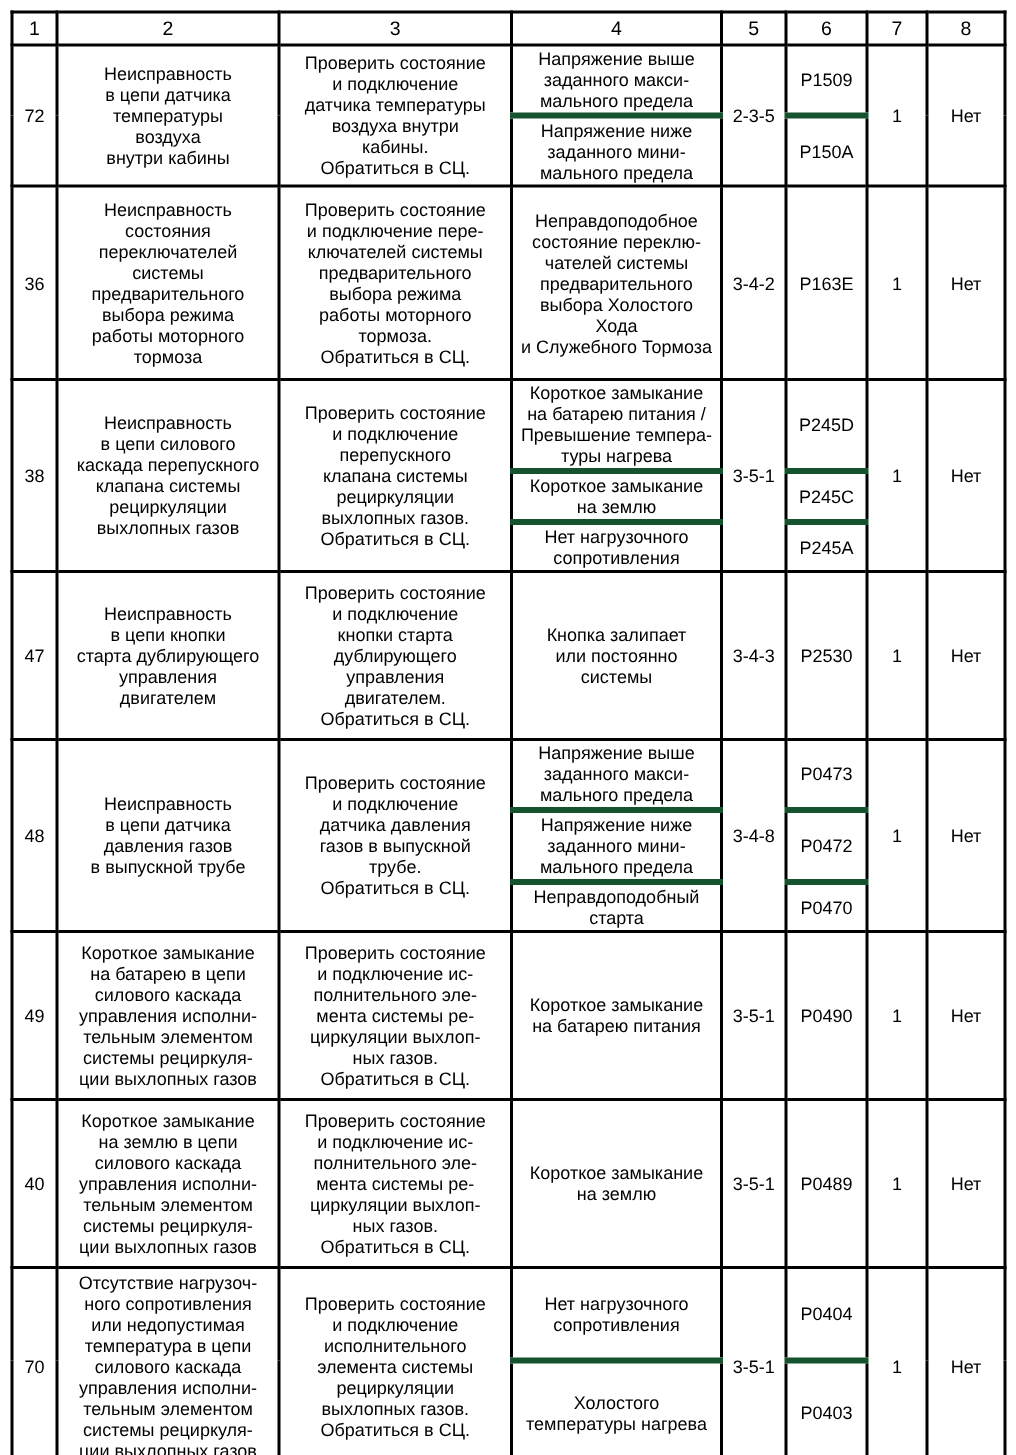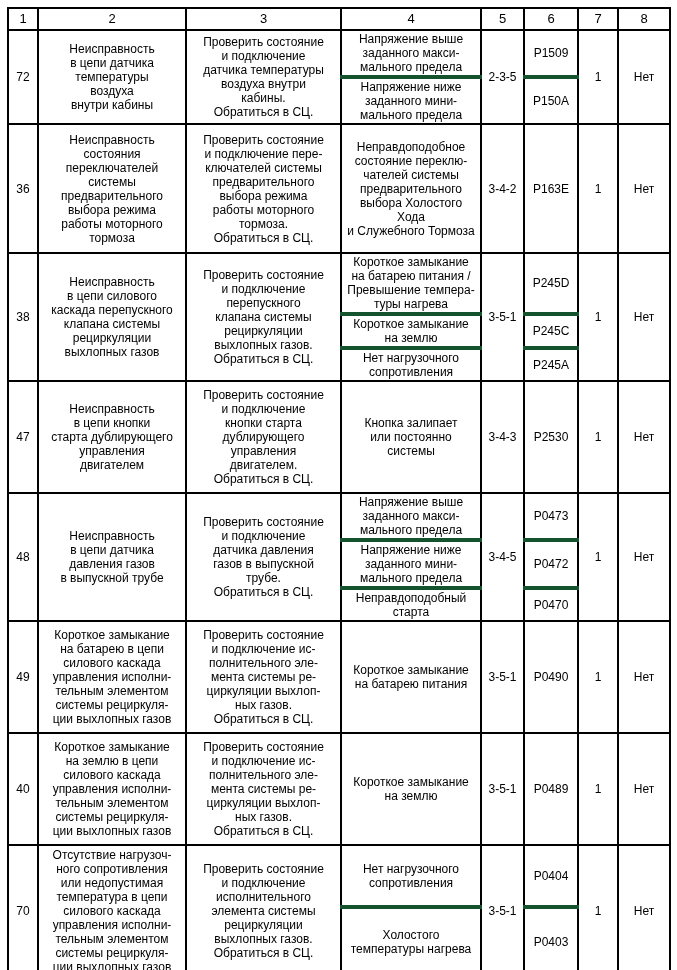--- a/index.html
+++ b/index.html
@@ -196,21 +196,21 @@
 в выпускной трубе</td>
           <td rowspan="3" class="action-cell">Проверить состояние
 и подключение
 датчика давления
 газов в выпускной
 трубе.
 Обратиться в СЦ.</td>
           <td class="cond-cell">Напряжение выше
 заданного макси-
 мального предела</td>
-          <td rowspan="3" class="blink-cell">3-4-5</td>
+          <td rowspan="3" class="blink-cell">3-4-8</td>
           <td class="code-cell">P0473</td>
           <td rowspan="3" class="count-cell">1</td>
           <td rowspan="3" class="note-cell">Нет</td>
         </tr>
         <tr class="subrow" style="height: 47px;">
           <td class="cond-cell">Напряжение ниже
 заданного мини-
 мального предела</td>
           <td class="code-cell">P0472</td>
         </tr>

